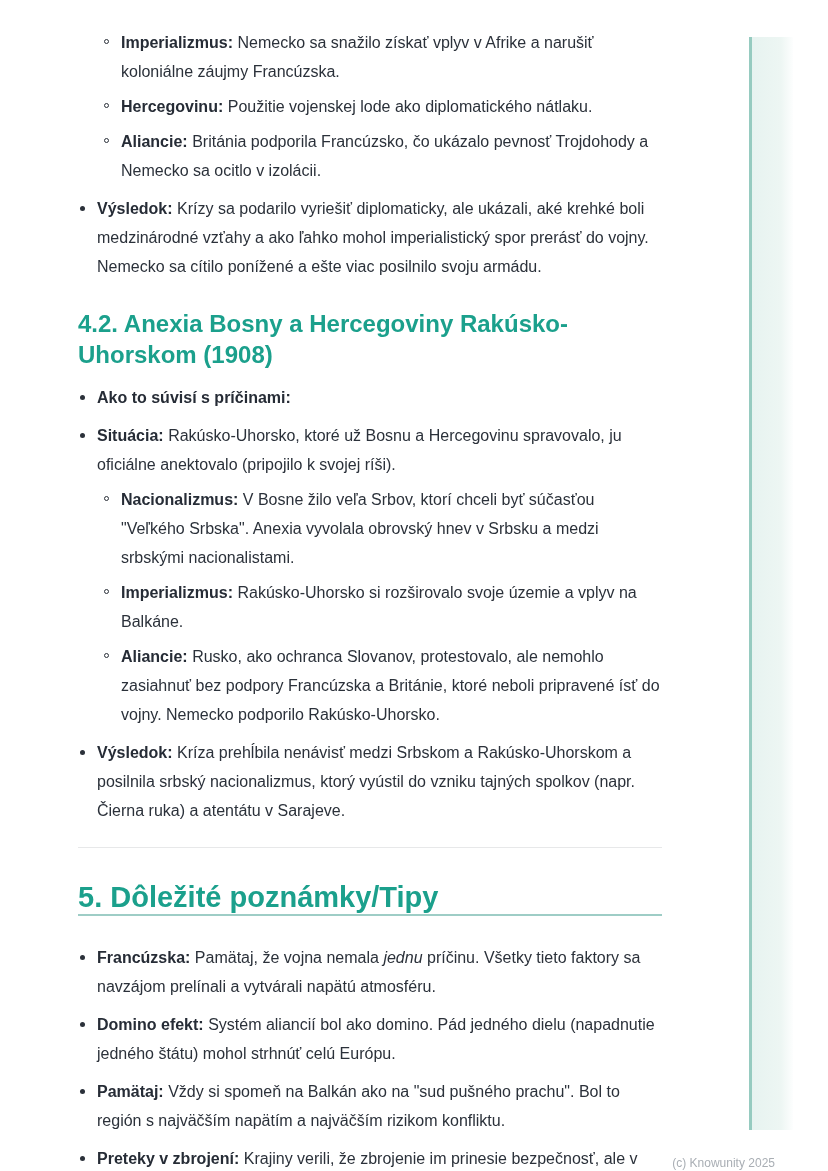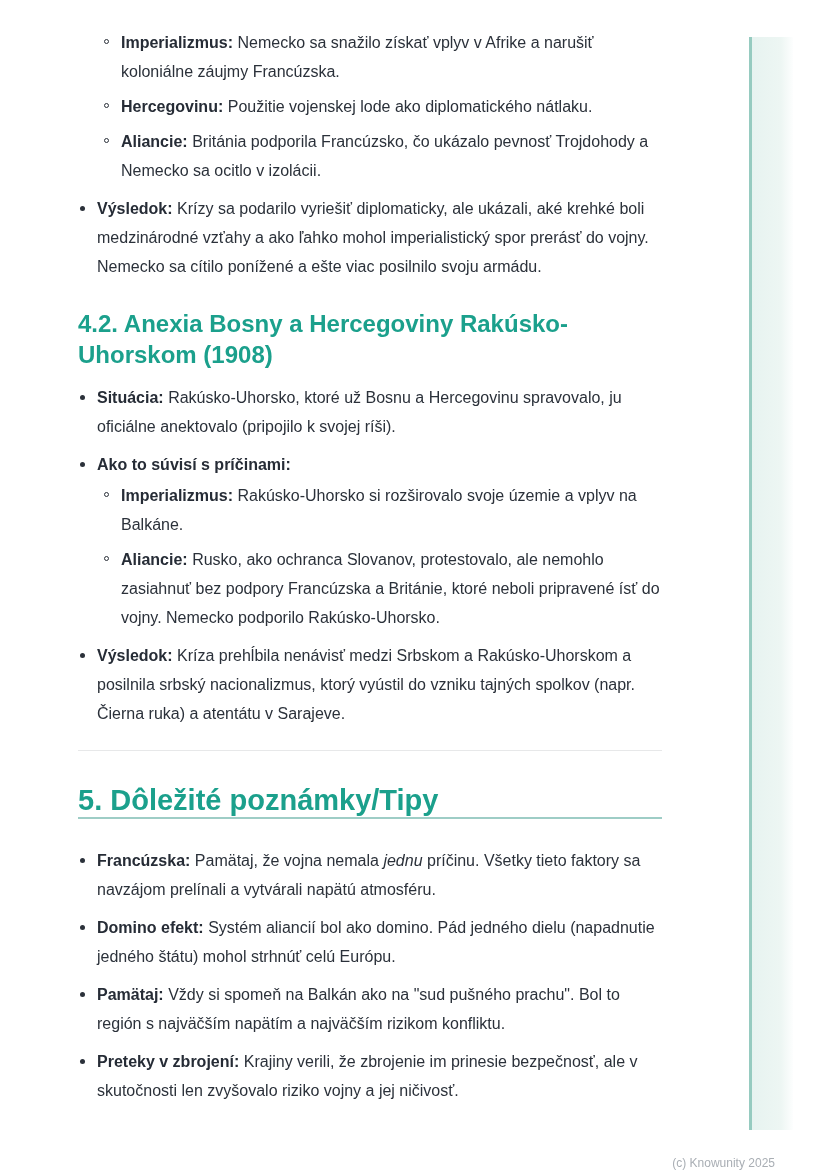--- a/index.html
+++ b/index.html
@@ -99,34 +99,40 @@
 
     <div class="row top">
       <span class="marker-cell">
           <span class="dot"></span>
         </span>
       <p><strong>Výsledok:</strong> <span>Krízy sa podarilo vyriešiť diplomaticky, ale ukázali, aké krehké boli medzinárodné vzťahy a ako ľahko mohol imperialistický spor prerásť do vojny. Nemecko sa cítilo ponížené a ešte viac posilnilo svoju armádu.</span></p>
     </div>
 
     <h2 class="sec">4.2. Anexia Bosny a Hercegoviny Rakúsko-Uhorskom (1908)</h2>
 
+    <div class="row top" style="margin-bottom:2px;">
+      <span class="marker-cell">
+          <span class="dot"></span>
+        </span>
+      <p><strong>Ako to súvisí s príčinami:</strong></p>
+    </div>
+
     <div class="row top">
       <span class="marker-cell">
           <span class="dot"></span>
         </span>
       <p><strong>Situácia:</strong> <span>Rakúsko-Uhorsko, ktoré už Bosnu a Hercegovinu spravovalo, ju oficiálne anektovalo (pripojilo k svojej ríši).</span></p>
     </div>
 
-    <div class="row top" style="margin-bottom:2px;">
+    <div class="row sub">
       <span class="marker-cell">
-          <span class="dot"></span>
+          <span class="circle"></span>
         </span>
-      <p><strong>Ako to súvisí s príčinami:</strong></p>
+      <p><strong>Nacionalizmus:</strong> <span>V Bosne žilo veľa Srbov, ktorí chceli byť súčasťou "Veľkého Srbska". Anexia vyvolala obrovský hnev v Srbsku a medzi srbskými nacionalistami.</span></p>
     </div>
-
     <div class="row sub">
       <span class="marker-cell">
           <span class="circle"></span>
         </span>
       <p><strong>Imperializmus:</strong> <span>Rakúsko-Uhorsko si rozširovalo svoje územie a vplyv na Balkáne.</span></p>
     </div>
     <div class="row sub">
       <span class="marker-cell">
           <span class="circle"></span>
         </span>

